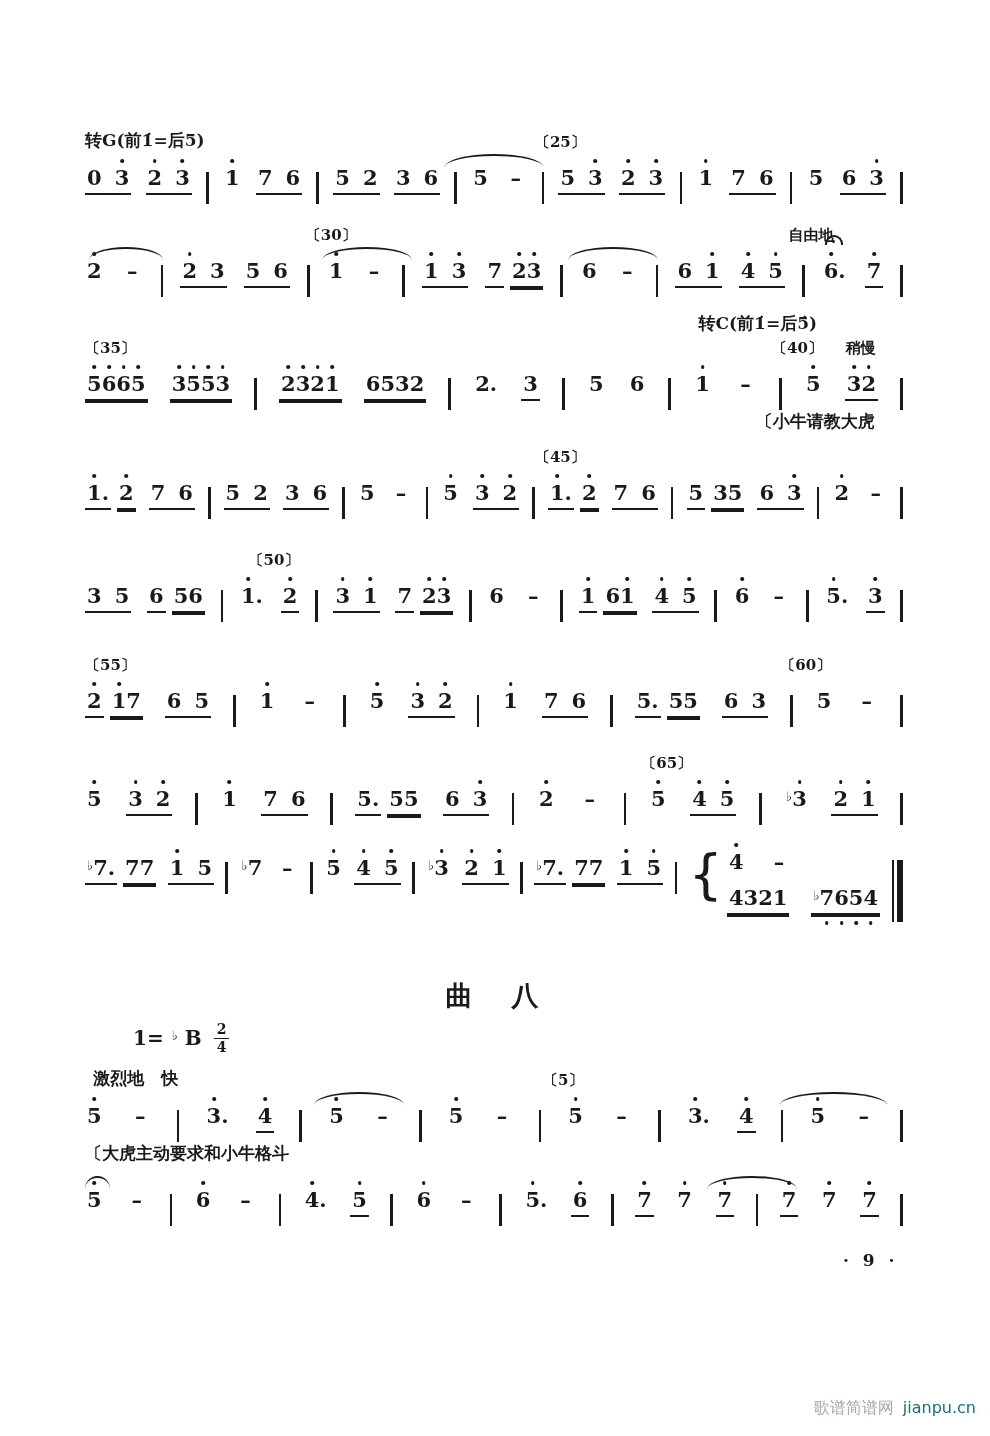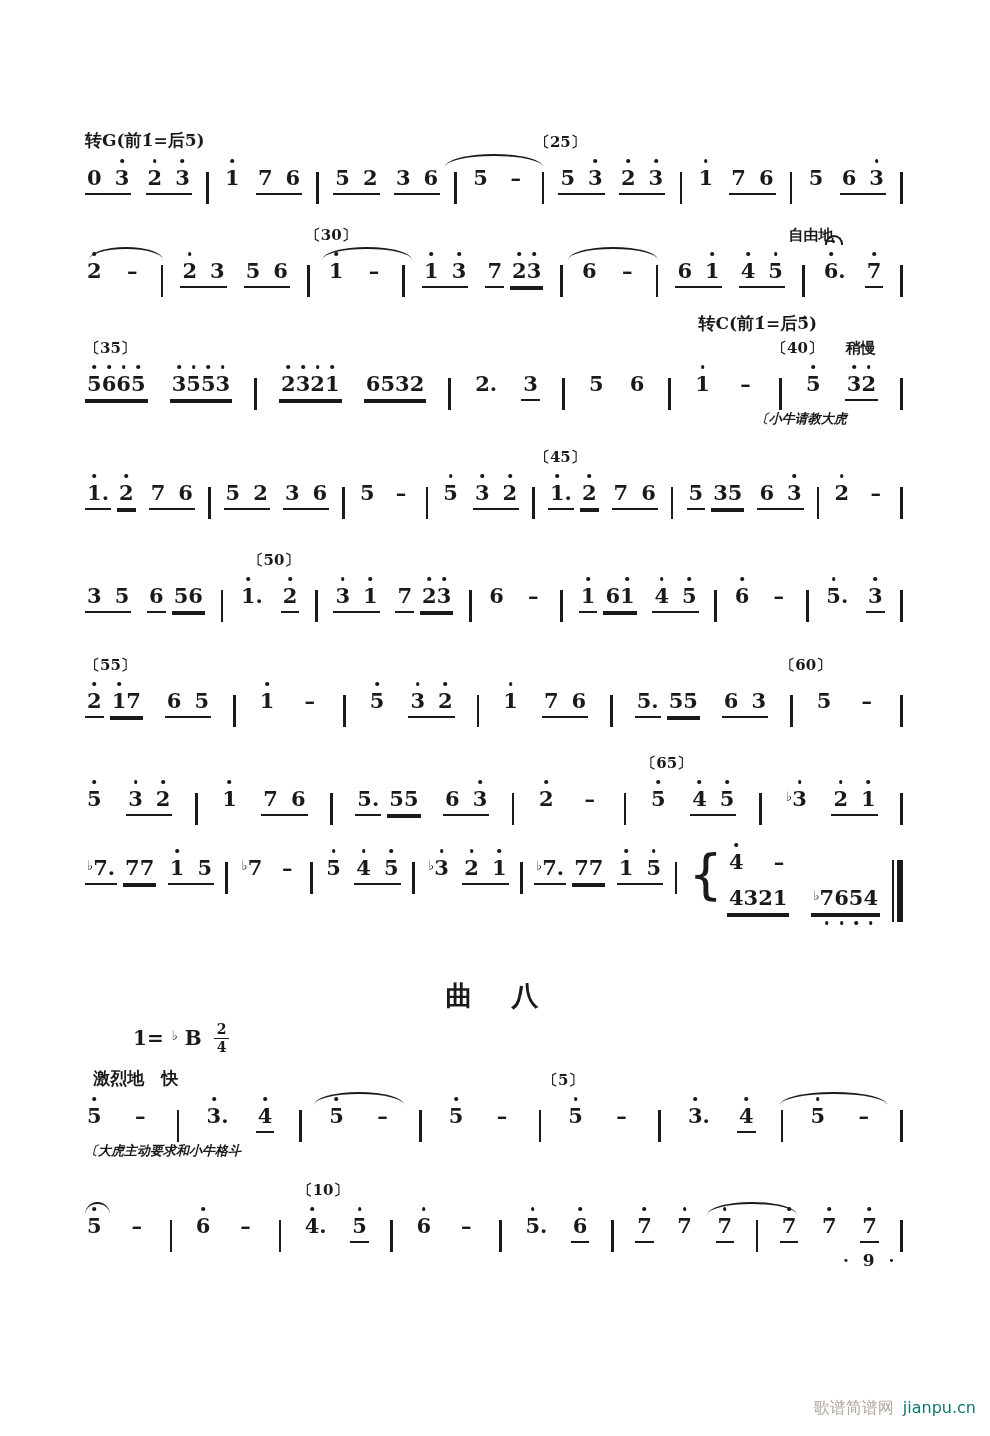--- a/index.html
+++ b/index.html
@@ -6,21 +6,21 @@
   .page{position:relative;width:990px;height:1436px;background:#ffffff;overflow:hidden;
         font-family:"DejaVu Serif",serif;color:#1a1a1a;}
   
   .system{position:absolute;left:85px;width:818px;}
   .marksrow{position:relative;height:26px;}
   .mark{position:absolute;bottom:0;white-space:nowrap;font-weight:bold;font-size:15px;
         font-family:"DejaVu Serif",serif;}
   .mark.key{font-size:17px;}
   .noterow{position:relative;display:flex;justify-content:space-between;align-items:flex-start;
            padding-top:14px;min-height:48px;}
-  .subtext{position:absolute;top:78px;font-size:13px;font-weight:bold;white-space:nowrap;font-style:italic;}
+  .subtext{position:absolute;top:78px;font-size:17px;font-weight:bold;white-space:nowrap;}
   
   .tok{position:relative;display:inline-flex;align-items:flex-end;padding:0 2px 3px;
        font-size:21px;font-weight:bold;line-height:24px;}
   .tok.u1,.tok.u2{border-bottom:2.2px solid #1a1a1a;}
   .tok.u2::after{content:"";position:absolute;left:0;right:0;bottom:-4.4px;height:2.2px;background:#1a1a1a;}
   .grp{display:inline-flex;gap:6px;align-items:flex-start;}
   .ch{position:relative;display:inline-block;min-width:11px;text-align:center;}
   .ch.rdot{min-width:6px;}
   .ch.hi::before{content:"";position:absolute;top:-7px;left:50%;transform:translateX(-50%);
                  width:3.6px;height:3.6px;border-radius:50%;background:#1a1a1a;}
@@ -744,23 +744,20 @@
             <span class="ch hi">5</span>
           </span>
           <span class="tok dash">
             <span class="ch">–</span>
           </span>
           <div class="bar"></div>
         </div>
         <span class="subtext" style="left: 0%;">〔大虎主动要求和小牛格斗</span>
       </div>
       <div class="system" style="top: 1174px;">
-        <div class="marksrow">
-          <span class="mark" style="left: 26%;">〔10〕</span>
-        </div>
         <div class="noterow">
           <div class="arc" style="left: 0%; width: 3%;"></div>
           <div class="arc" style="left: 76%; width: 11%;"></div>
           <span class="tok">
             <span class="ch hi">5</span>
           </span>
           <span class="tok dash">
             <span class="ch">–</span>
           </span>
           <div class="bar"></div>

